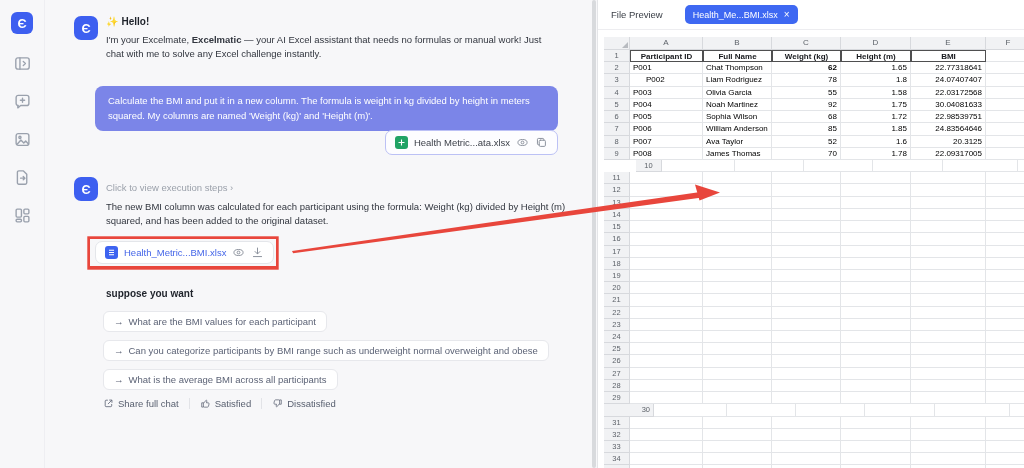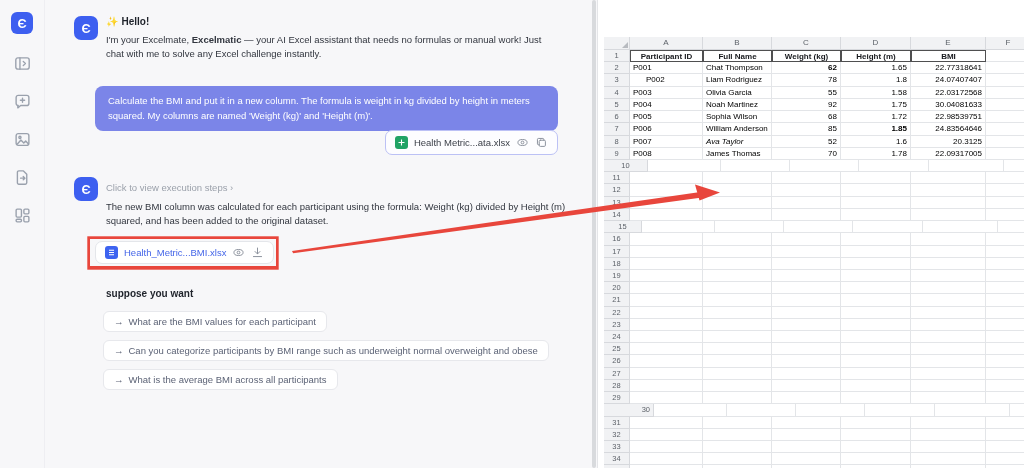--- a/index.html
+++ b/index.html
@@ -205,26 +205,55 @@
     </div>
     <div class="pill pill2">
       <span class="arr">→</span>
       <span>Can you categorize participants by BMI range such as underweight normal overweight and obese</span>
     </div>
     <div class="pill pill3">
       <span class="arr">→</span>
       <span>What is the average BMI across all participants</span>
     </div>
 
+    <div class="feedback">
+      <span class="fb-item">
+        <svg viewBox="0 0 16 16" fill="none" stroke="currentColor" stroke-width="1.3" stroke-linecap="round" stroke-linejoin="round">
+            <path d="M6.5 3.2H4.4c-.7 0-1.2.5-1.2 1.2v7c0 .7.5 1.2 1.2 1.2h7c.7 0 1.2-.5 1.2-1.2v-2.1M9.6 3h3.4v3.4M12.7 3.3L7.6 8.4"></path>
+          </svg>
+        <span>Share full chat</span>
+      </span>
+      <span class="fb-div"></span>
+      <span class="fb-item">
+        <svg viewBox="0 0 16 16" fill="none" stroke="currentColor" stroke-width="1.2" stroke-linejoin="round">
+            <path d="M2.5 7h2.4v6.2H2.5zM4.9 12.6l1.3.7h4.6c.7 0 1.3-.5 1.5-1.2l.9-3.5c.2-.8-.4-1.6-1.3-1.6H9.4l.6-2.7c.2-.9-1.1-1.5-1.6-.7L5.9 7H4.9"></path>
+          </svg>
+        <span>Satisfied</span>
+      </span>
+      <span class="fb-div"></span>
+      <span class="fb-item">
+        <svg viewBox="0 0 16 16" fill="none" stroke="currentColor" stroke-width="1.2" stroke-linejoin="round" style="transform:rotate(180deg)">
+            <path d="M2.5 7h2.4v6.2H2.5zM4.9 12.6l1.3.7h4.6c.7 0 1.3-.5 1.5-1.2l.9-3.5c.2-.8-.4-1.6-1.3-1.6H9.4l.6-2.7c.2-.9-1.1-1.5-1.6-.7L5.9 7H4.9"></path>
+          </svg>
+        <span>Dissatisfied</span>
+      </span>
+    </div>
 
 
     <div class="chat-scroll"></div>
   </main>
 
   <section class="preview">
+    <div class="pv-header">
+      <span class="pv-title">File Preview</span>
+      <span class="pv-tab">
+        <span>Health_Me...BMI.xlsx</span>
+        <span class="x">×</span>
+      </span>
+    </div>
     <div class="grid">
         <div class="ss-row">
           <div class="ss-cell ss-head corner-tri" style="width: 26px; height: 13px; line-height: 12px;"></div>
           <div class="ss-cell ss-head" style="width: 73px; height: 13px; line-height: 12px;">A</div>
           <div class="ss-cell ss-head" style="width: 69px; height: 13px; line-height: 12px;">B</div>
           <div class="ss-cell ss-head" style="width: 69px; height: 13px; line-height: 12px;">C</div>
           <div class="ss-cell ss-head" style="width: 70px; height: 13px; line-height: 12px;">D</div>
           <div class="ss-cell ss-head" style="width: 75px; height: 13px; line-height: 12px;">E</div>
           <div class="ss-cell ss-head" style="width: 45px; height: 13px; line-height: 12px;">F</div>
         </div>
@@ -280,44 +309,44 @@
           <div class="ss-cell ta-r" style="width: 69px; height: 12.23px; line-height: 11.23px;">68</div>
           <div class="ss-cell ta-r" style="width: 70px; height: 12.23px; line-height: 11.23px;">1.72</div>
           <div class="ss-cell ta-r" style="width: 75px; height: 12.23px; line-height: 11.23px;">22.98539751</div>
           <div class="ss-cell " style="width: 45px; height: 12.23px; line-height: 11.23px;"></div>
         </div>
         <div class="ss-row">
           <div class="ss-cell ss-head ss-gut" style="width: 26px; height: 12.23px; line-height: 11.23px;">7</div>
           <div class="ss-cell ta-l" style="width: 73px; height: 12.23px; line-height: 11.23px;">P006</div>
           <div class="ss-cell ta-l" style="width: 69px; height: 12.23px; line-height: 11.23px;">William Anderson</div>
           <div class="ss-cell ta-r" style="width: 69px; height: 12.23px; line-height: 11.23px;">85</div>
-          <div class="ss-cell ta-r" style="width: 70px; height: 12.23px; line-height: 11.23px; font-weight: bold;">1.85</div>
+          <div class="ss-cell ta-r" style="width: 70px; height: 12.23px; line-height: 11.23px;">1.85</div>
           <div class="ss-cell ta-r" style="width: 75px; height: 12.23px; line-height: 11.23px;">24.83564646</div>
           <div class="ss-cell " style="width: 45px; height: 12.23px; line-height: 11.23px;"></div>
         </div>
         <div class="ss-row">
           <div class="ss-cell ss-head ss-gut" style="width: 26px; height: 12.23px; line-height: 11.23px;">8</div>
           <div class="ss-cell ta-l" style="width: 73px; height: 12.23px; line-height: 11.23px;">P007</div>
-          <div class="ss-cell ta-l" style="width: 69px; height: 12.23px; line-height: 11.23px; font-style: italic;">Ava Taylor</div>
+          <div class="ss-cell ta-l" style="width: 69px; height: 12.23px; line-height: 11.23px;">Ava Taylor</div>
           <div class="ss-cell ta-r" style="width: 69px; height: 12.23px; line-height: 11.23px;">52</div>
           <div class="ss-cell ta-r" style="width: 70px; height: 12.23px; line-height: 11.23px;">1.6</div>
           <div class="ss-cell ta-r" style="width: 75px; height: 12.23px; line-height: 11.23px;">20.3125</div>
           <div class="ss-cell " style="width: 45px; height: 12.23px; line-height: 11.23px;"></div>
         </div>
         <div class="ss-row">
           <div class="ss-cell ss-head ss-gut" style="width: 26px; height: 12.23px; line-height: 11.23px;">9</div>
           <div class="ss-cell ta-l" style="width: 73px; height: 12.23px; line-height: 11.23px;">P008</div>
           <div class="ss-cell ta-l" style="width: 69px; height: 12.23px; line-height: 11.23px;">James Thomas</div>
           <div class="ss-cell ta-r" style="width: 69px; height: 12.23px; line-height: 11.23px;">70</div>
           <div class="ss-cell ta-r" style="width: 70px; height: 12.23px; line-height: 11.23px;">1.78</div>
           <div class="ss-cell ta-r" style="width: 75px; height: 12.23px; line-height: 11.23px;">22.09317005</div>
           <div class="ss-cell " style="width: 45px; height: 12.23px; line-height: 11.23px;"></div>
         </div>
         <div class="ss-row">
-          <div class="ss-cell ss-head ss-gut" style="width: 44px; height: 12.23px; line-height: 11.23px;">10</div>
+          <div class="ss-cell ss-head ss-gut" style="width: 26px; height: 12.23px; line-height: 11.23px; margin-left: 32px;">10</div>
           <div class="ss-cell " style="width: 73px; height: 12.23px; line-height: 11.23px;"></div>
           <div class="ss-cell " style="width: 69px; height: 12.23px; line-height: 11.23px;"></div>
           <div class="ss-cell " style="width: 69px; height: 12.23px; line-height: 11.23px;"></div>
           <div class="ss-cell " style="width: 70px; height: 12.23px; line-height: 11.23px;"></div>
           <div class="ss-cell " style="width: 75px; height: 12.23px; line-height: 11.23px;"></div>
           <div class="ss-cell " style="width: 45px; height: 12.23px; line-height: 11.23px;"></div>
         </div>
         <div class="ss-row">
           <div class="ss-cell ss-head ss-gut" style="width: 26px; height: 12.23px; line-height: 11.23px;">11</div>
           <div class="ss-cell " style="width: 73px; height: 12.23px; line-height: 11.23px;"></div>
@@ -348,21 +377,21 @@
         <div class="ss-row">
           <div class="ss-cell ss-head ss-gut" style="width: 26px; height: 12.23px; line-height: 11.23px;">14</div>
           <div class="ss-cell " style="width: 73px; height: 12.23px; line-height: 11.23px;"></div>
           <div class="ss-cell " style="width: 69px; height: 12.23px; line-height: 11.23px;"></div>
           <div class="ss-cell " style="width: 69px; height: 12.23px; line-height: 11.23px;"></div>
           <div class="ss-cell " style="width: 70px; height: 12.23px; line-height: 11.23px;"></div>
           <div class="ss-cell " style="width: 75px; height: 12.23px; line-height: 11.23px;"></div>
           <div class="ss-cell " style="width: 45px; height: 12.23px; line-height: 11.23px;"></div>
         </div>
         <div class="ss-row">
-          <div class="ss-cell ss-head ss-gut" style="width: 38px; height: 12.23px; line-height: 11.23px; text-align: center;">15</div>
+          <div class="ss-cell ss-head ss-gut" style="width: 26px; height: 12.23px; line-height: 11.23px; text-align: center;">15</div>
           <div class="ss-cell " style="width: 73px; height: 12.23px; line-height: 11.23px;"></div>
           <div class="ss-cell " style="width: 69px; height: 12.23px; line-height: 11.23px;"></div>
           <div class="ss-cell " style="width: 69px; height: 12.23px; line-height: 11.23px;"></div>
           <div class="ss-cell " style="width: 70px; height: 12.23px; line-height: 11.23px;"></div>
           <div class="ss-cell " style="width: 75px; height: 12.23px; line-height: 11.23px;"></div>
           <div class="ss-cell " style="width: 45px; height: 12.23px; line-height: 11.23px;"></div>
         </div>
         <div class="ss-row">
           <div class="ss-cell ss-head ss-gut" style="width: 26px; height: 12.23px; line-height: 11.23px;">16</div>
           <div class="ss-cell " style="width: 73px; height: 12.23px; line-height: 11.23px;"></div>

